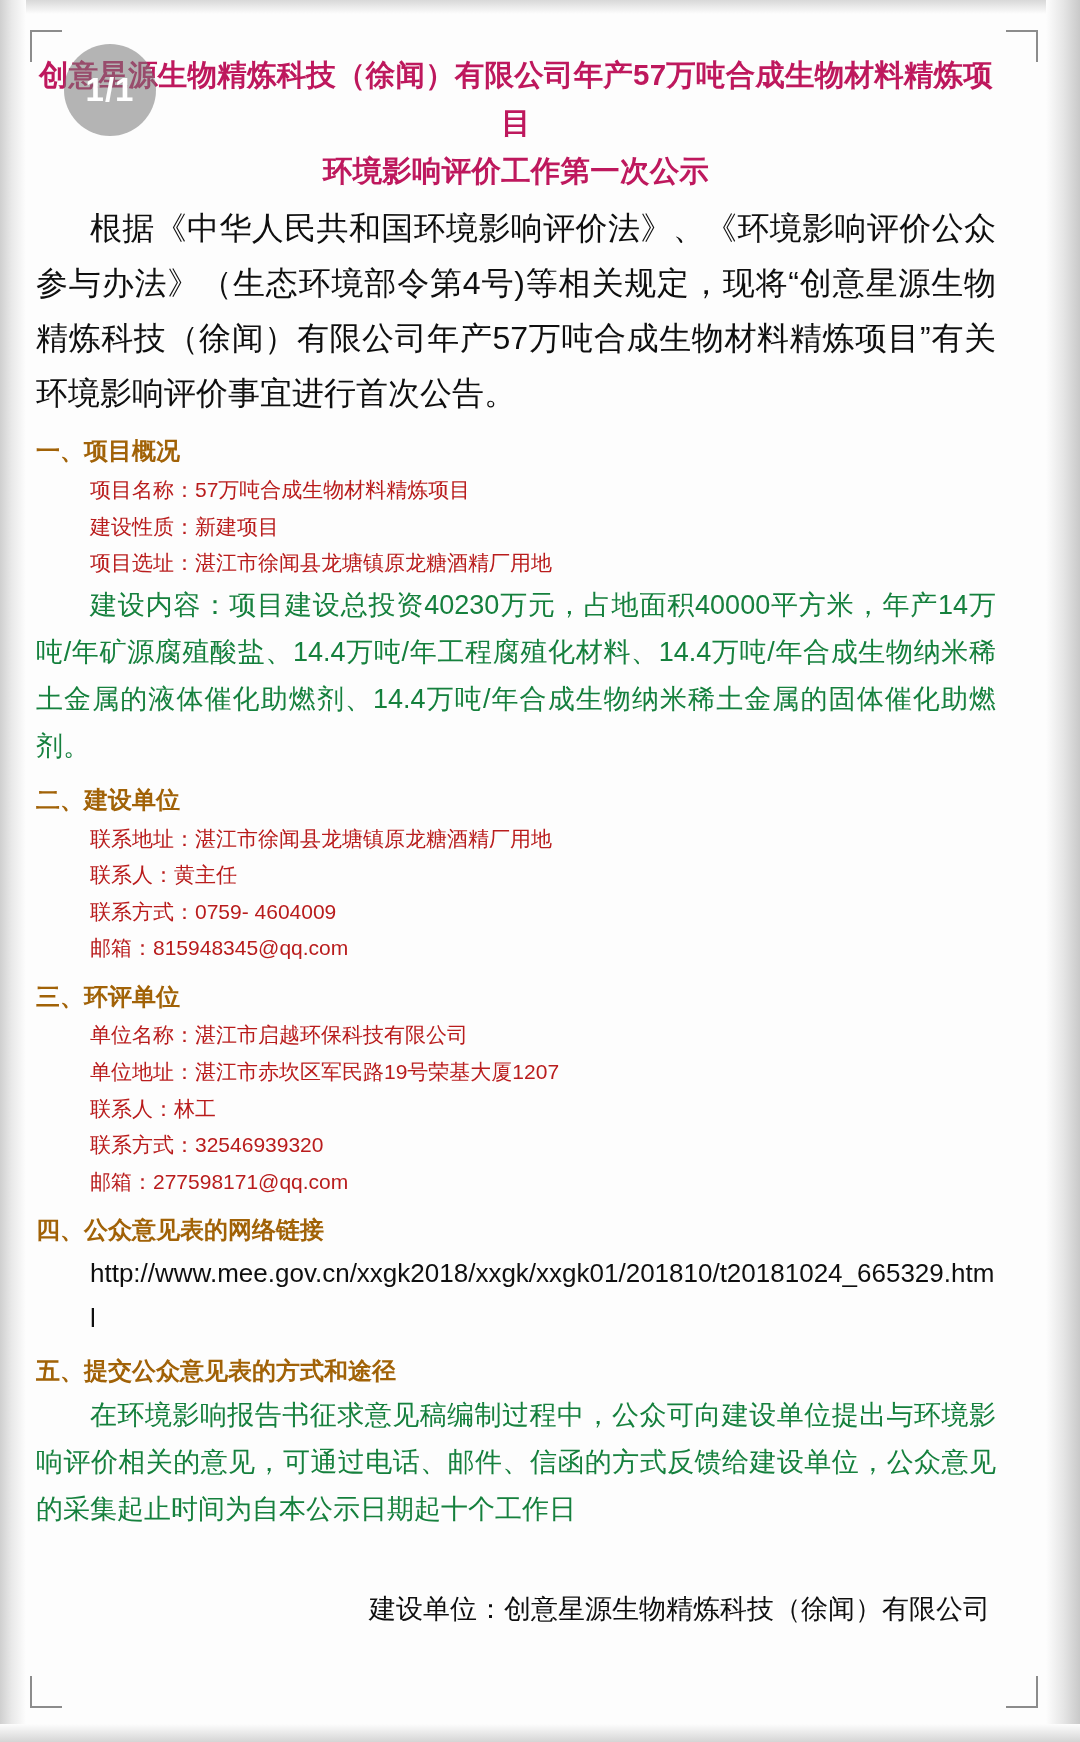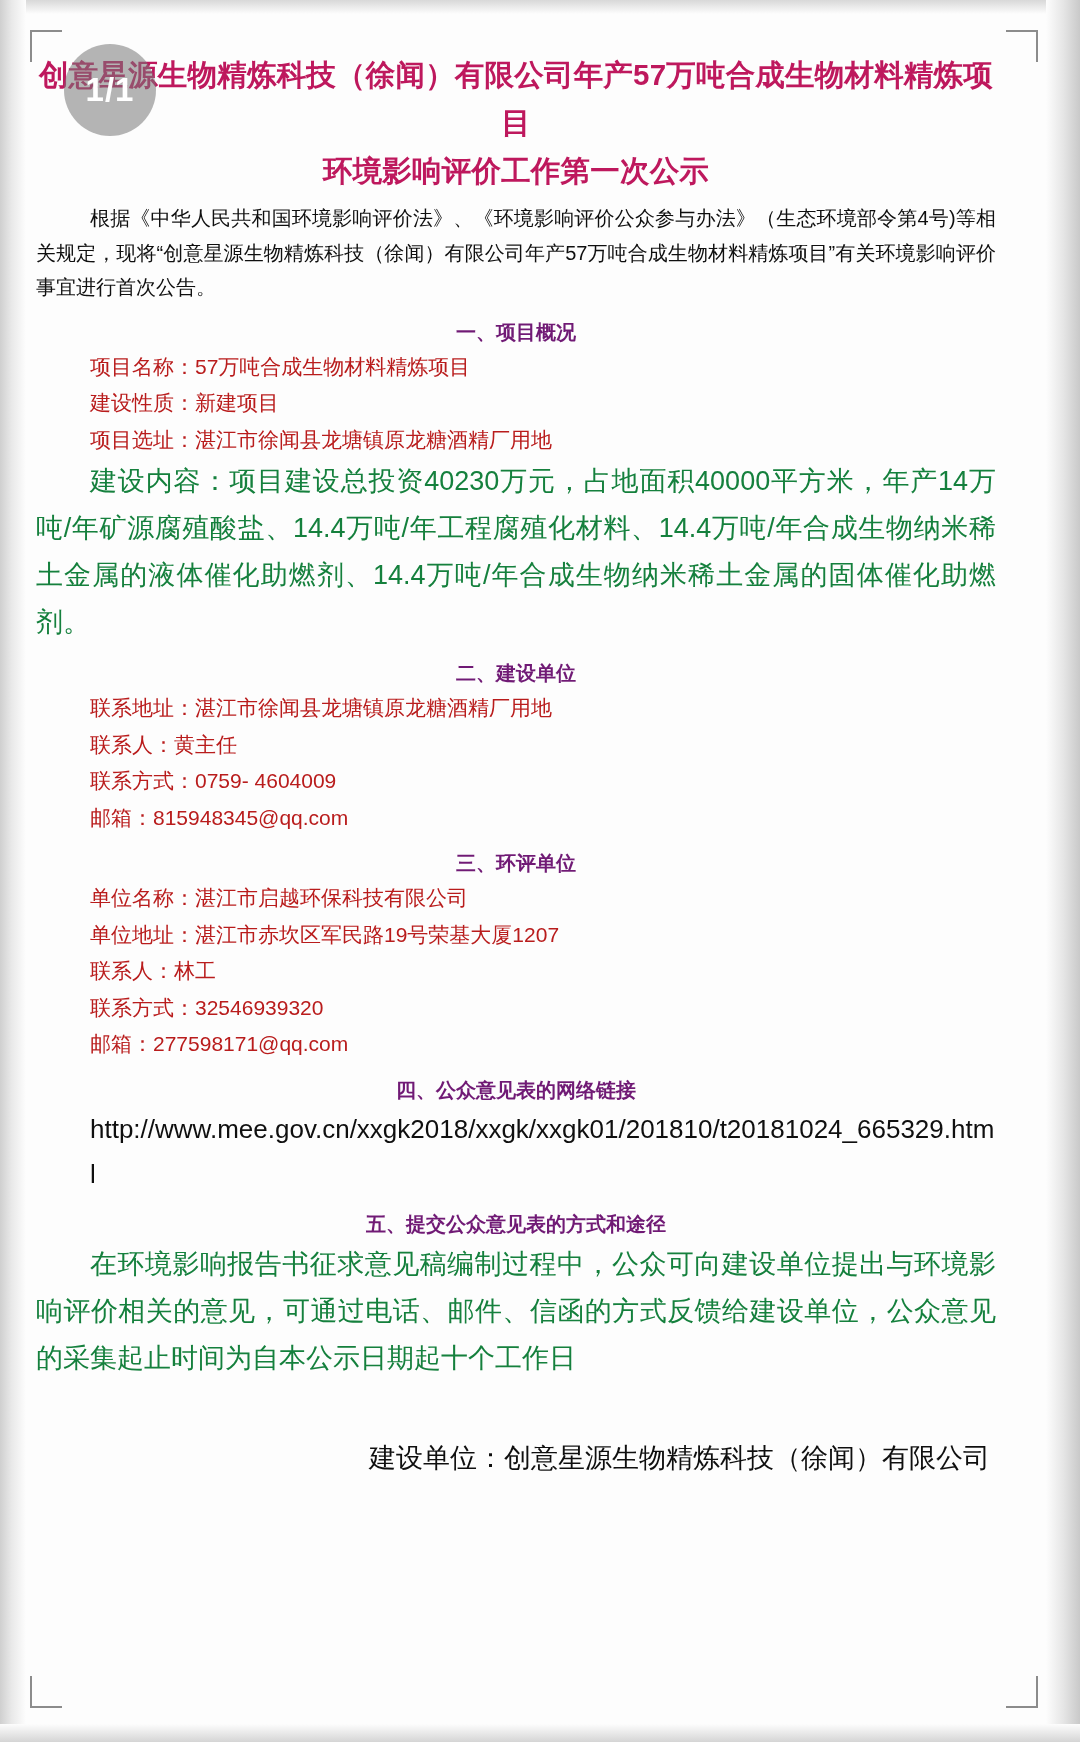--- a/index.html
+++ b/index.html
@@ -95,35 +95,34 @@
     font-weight: 700;
     line-height: 1.62;
     text-align: center;
     letter-spacing: 0.2px;
     color: #be185d;
   }
   h1.doc-title .l2 { display: block; }
 
   p.para {
     margin: 0;
-    font-size: 20px;
+    font-size: 32px;
     line-height: 1.72;
     text-align: justify;
     text-justify: inter-ideograph;
     text-indent: 54px;
     color: #0f0f0f;
   }
 
   .section-head {
     margin: 10px 0 0 0;
-    font-size: 20px;
+    font-size: 24px;
     font-weight: 700;
     line-height: 1.7;
-    color: #701a75;
-    text-align: center;
+    color: #a16207;
   }
 
   .field {
     margin: 0;
     font-size: 21px;
     line-height: 1.74;
     padding-left: 54px;
     color: #b91c1c;
   }
   .field .label { }

